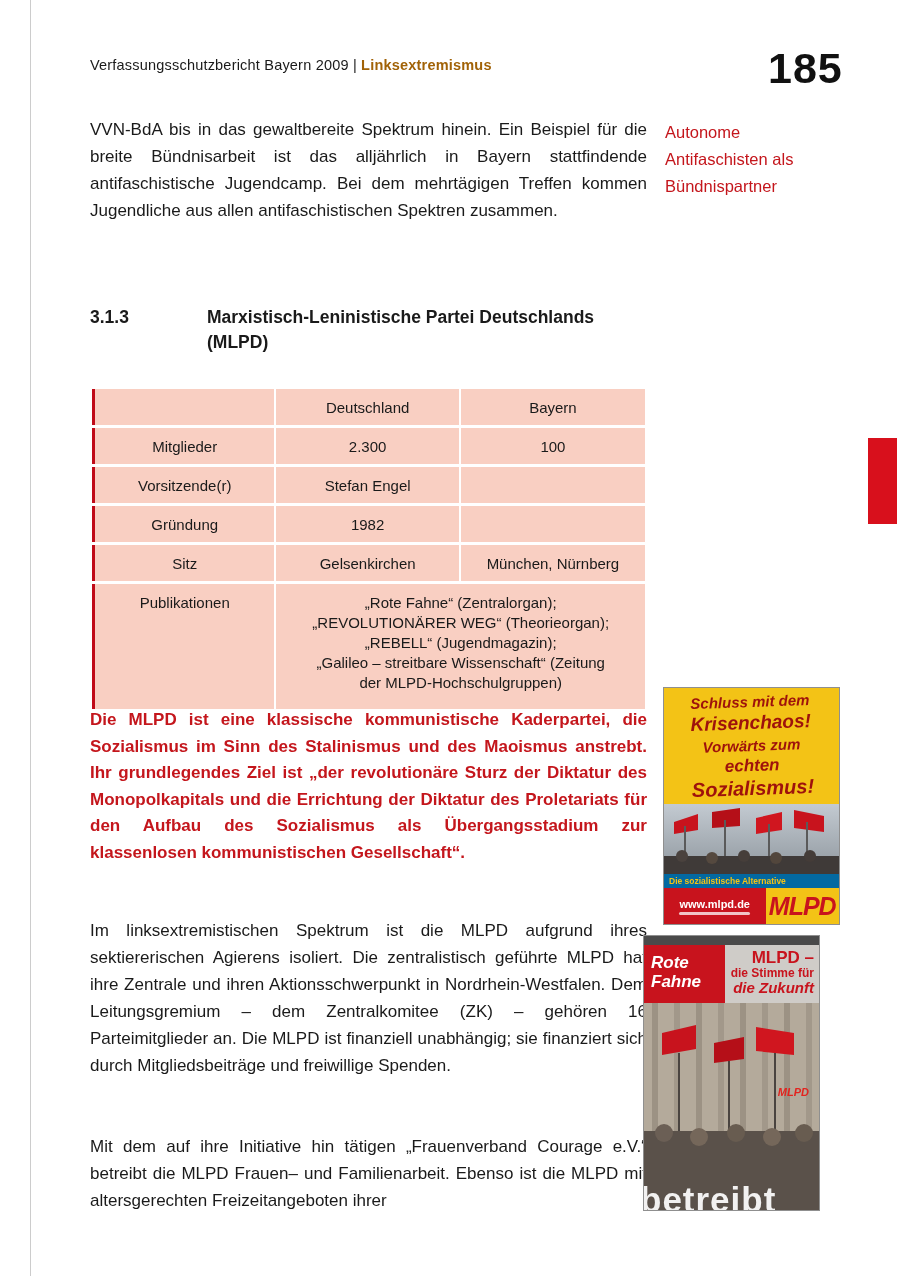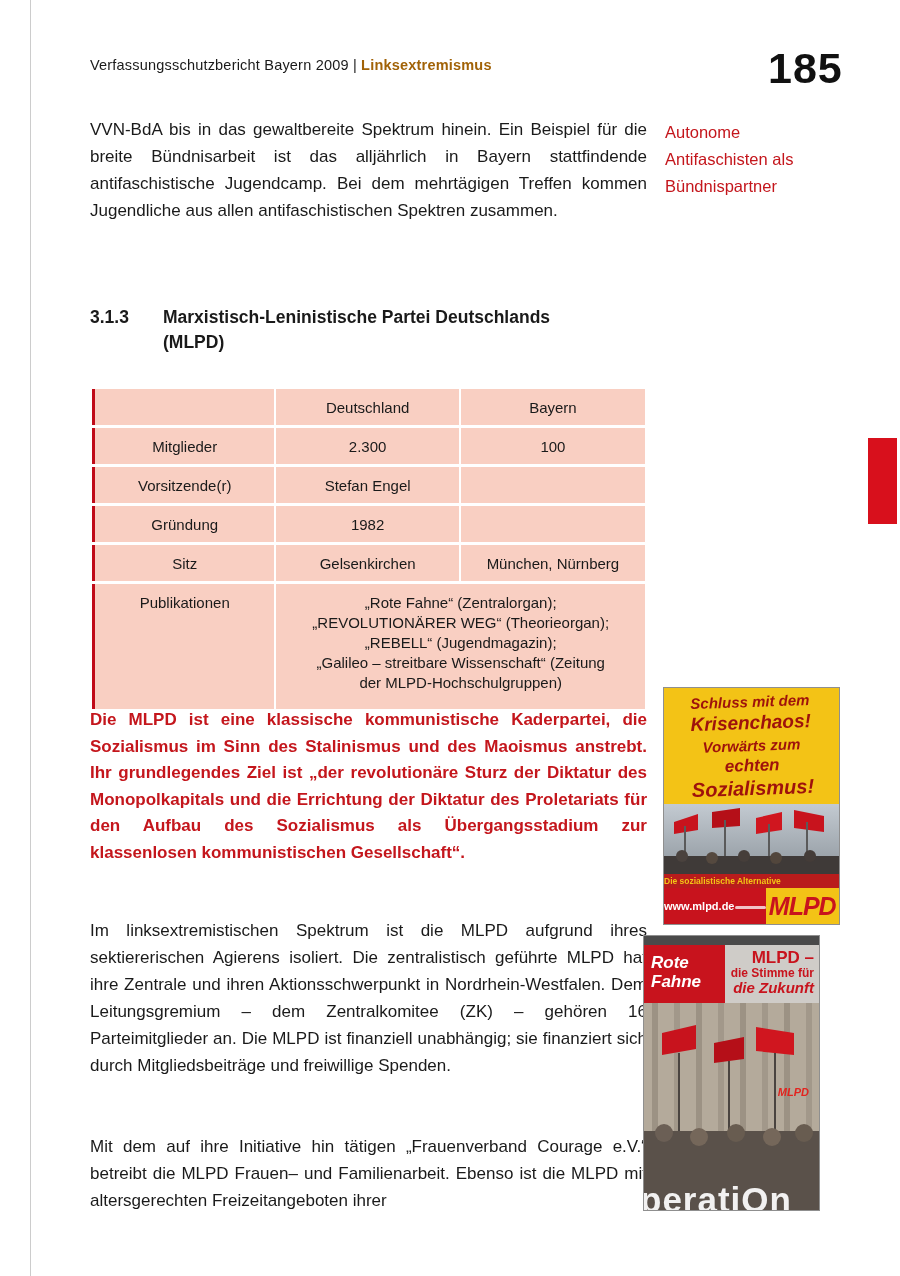--- a/index.html
+++ b/index.html
@@ -19,21 +19,21 @@
   p.body-text {
     position:absolute; left:90px; width:557px;
     font-size:17px; line-height:27px; text-align:justify; color:#1a1a1a;
   }
   .intro { top:116px; }
   .para2 { top:917px; }
   .para3 { top:1133px; }
 
   .margin-note { position:absolute; left:665px; top:119px; width:180px; color:#c4161c; font-size:16.5px; line-height:27px; }
 
-  .section-heading { position:absolute; left:90px; top:305px; display:flex; font-size:17.5px; font-weight:bold; line-height:25px; }
+  .section-heading { position:absolute; left:90px; top:305px; display:flex; font-size:17.5px; font-weight:bold; line-height:25px;gap:44px; }
   .section-number { width:73px; flex:0 0 73px; }
   .section-title div { }
 
   table.info-table {
     position:absolute; left:90px; top:386px; width:557px;
     border-collapse:separate; border-spacing:2px 3px; background:#fff;text-align:center;
   }
   .info-table td {
     background:#f9cfc2; padding:9px 11px 8px; font-size:15px;
     vertical-align:top; color:#1a1a1a; line-height:19px;
@@ -52,24 +52,24 @@
   .poster { position:absolute; border:1px solid #8f8f8f; overflow:hidden; }
   .poster1 { left:663px; top:687px; width:177px; height:238px; background:#f3c316; }
   .p1-text { position:absolute; left:0; top:4px; width:100%; text-align:center;
              color:#9e120c; font-weight:bold; font-style:italic; transform:rotate(-2deg); }
   .p1-l1 { font-size:15px; line-height:20px; }
   .p1-l2 { font-size:19px; line-height:22px; }
   .p1-l3 { font-size:15px; line-height:20px; margin-top:2px; }
   .p1-l4 { font-size:17px; line-height:20px; }
   .p1-l5 { font-size:20px; line-height:24px; }
   .p1-photo { position:absolute; left:0; top:116px; width:100%; height:70px; }
-  .p1-strip { position:absolute; left:0; top:186px; width:100%; height:14px; background:#b91c1c;
-              color:#f3c316; font-size:8.5px; font-weight:bold; line-height:14px; }
+  .p1-strip { position:absolute; left:0; top:186px; width:100%; height:14px; background:#0369a1;
+              color:#f3c316; font-size:8.5px; font-weight:bold; line-height:14px; padding-left:5px; }
   .p1-bottom { position:absolute; left:0; top:200px; width:100%; bottom:0; display:flex; }
-  .p1-url-box { flex:0 0 58%; background:#c8131d; color:#fff; display:flex; flex-direction:row;
+  .p1-url-box { flex:0 0 58%; background:#c8131d; color:#fff; display:flex; flex-direction:column;
                 align-items:center; justify-content:center; }
   .p1-url { font-size:11px; font-weight:bold; }
   .p1-url-sub { margin-top:2px; width:70%; height:3px; background:rgba(255,255,255,.75); border-radius:2px; }
   .p1-logo { flex:1; color:#c8131d; font-weight:bold; font-style:italic; font-size:25px;
              letter-spacing:-1px; display:flex; align-items:center; justify-content:center; }
 
   
   .poster2 { left:643px; top:935px; width:177px; height:276px; background:#c9c6c2; }
   .p2-topbar { position:absolute; left:0; top:0; width:100%; height:9px; background:#4a4a4a; }
   .p2-head { position:absolute; left:0; top:9px; width:100%; height:58px; display:flex; background:#cfccc8; }
@@ -246,16 +246,16 @@
         <rect x="0" y="128" width="175" height="81" fill="#5a514a"></rect>
         <circle cx="20" cy="130" r="9" fill="#6b5f55"></circle>
         <circle cx="55" cy="134" r="9" fill="#756террит" opacity="0"></circle>
         <circle cx="55" cy="134" r="9" fill="#75675a"></circle>
         <circle cx="92" cy="130" r="9" fill="#685c50"></circle>
         <circle cx="128" cy="134" r="9" fill="#75675a"></circle>
         <circle cx="160" cy="130" r="9" fill="#685c50"></circle>
       </svg>
     </div>
     <div class="p2-mlpd">MLPD</div>
-    <div class="p2-bigtext">peratiOn</div>
+    <div class="p2-bigtext">betreibt</div>
   </div>
 
 </div>
 
 </body></html>

